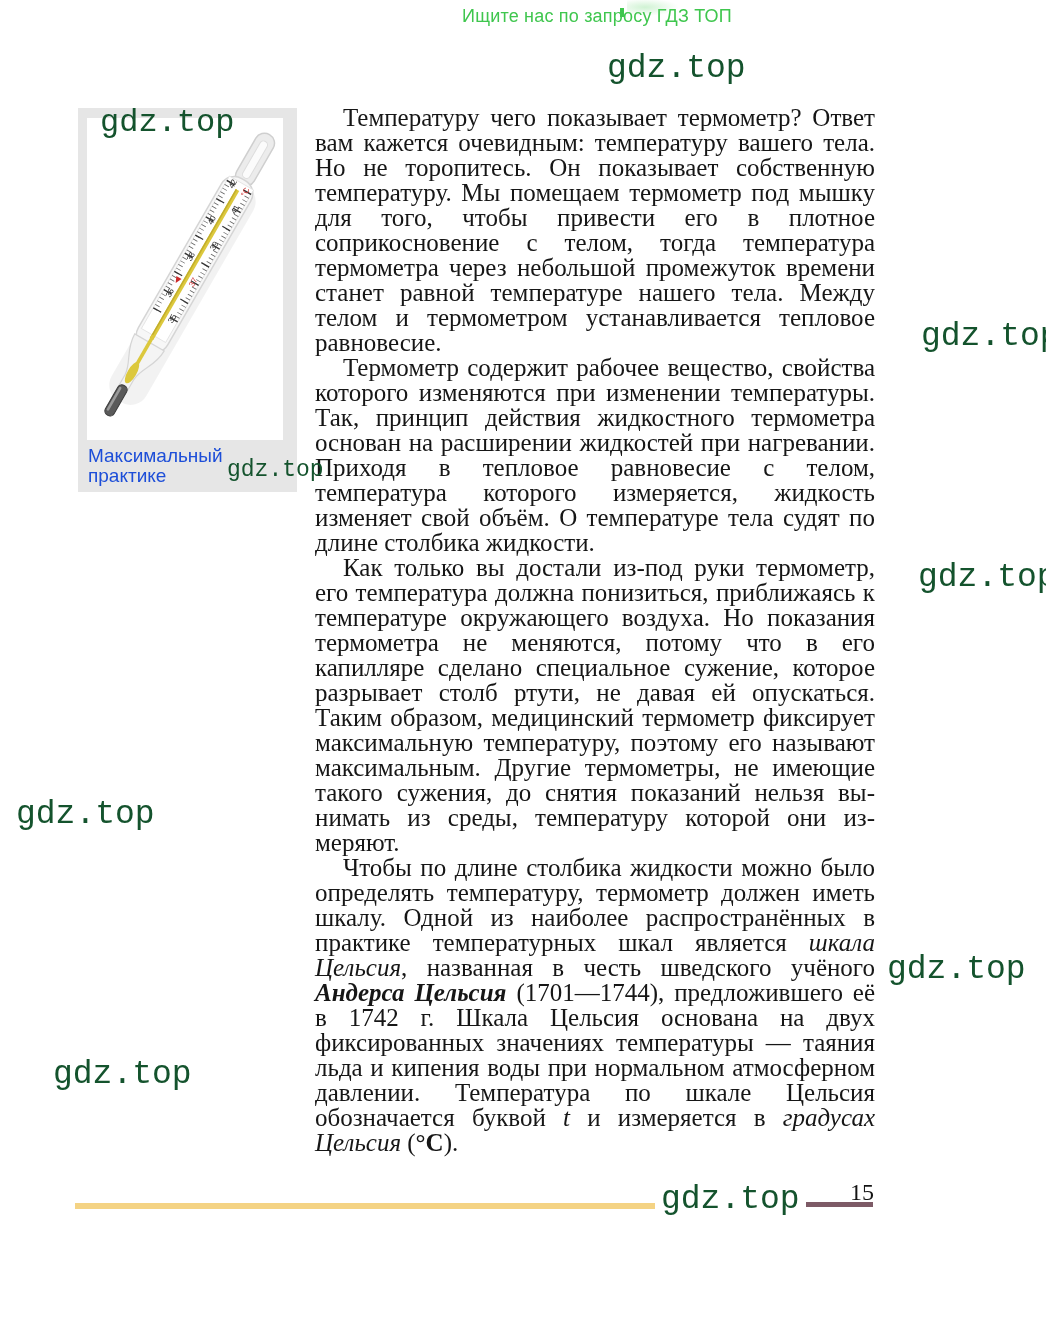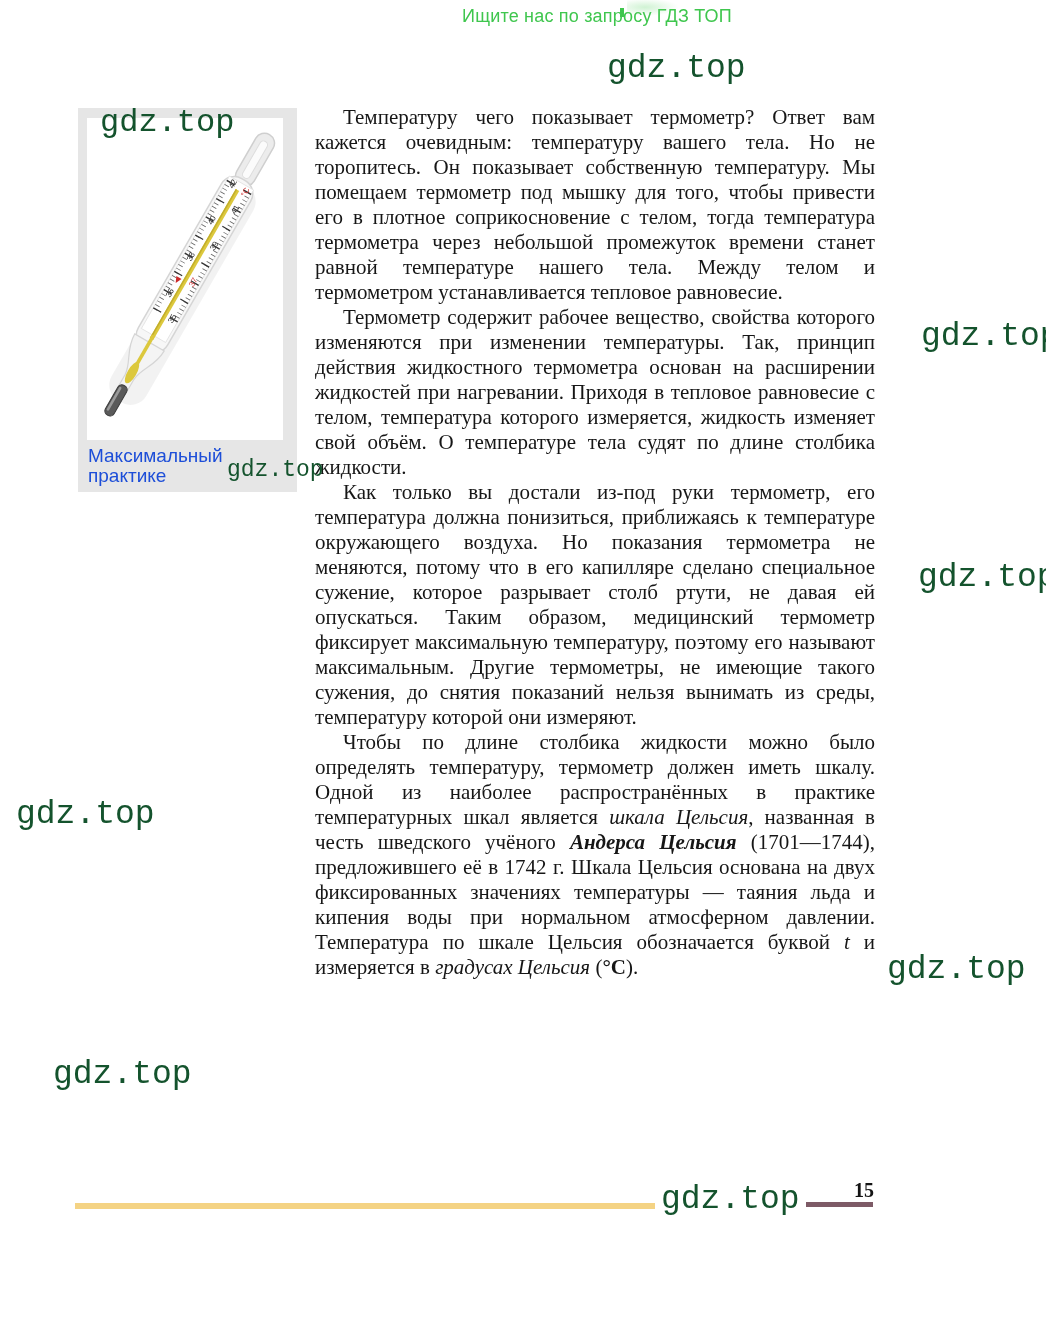--- a/index.html
+++ b/index.html
@@ -49,30 +49,30 @@
   }
   .wm-fig{left:22px;top:-2px;font-size:32px;}
   .wm-cap{left:149px;top:350px;font-size:23px;}
   .figure-caption{
     position:absolute;left:10px;top:338px;
     font-family:"Liberation Sans", sans-serif;font-size:19px;line-height:20px;color:#1d4ed8;
   }
   
   .article{
     position:absolute;left:315px;top:105px;width:560px;
-    font-size:21px;line-height:25px;text-align:justify;
+    font-size:25px;line-height:25px;text-align:justify;
     color:var(--ink);
   }
   .article p{text-indent:28px;hyphens:manual;}
   
   .rule-yellow{position:absolute;left:75px;top:1203px;width:711px;height:6px;background:var(--rule_yellow);z-index:1;}
   .rule-maroon{position:absolute;left:785px;top:1202px;width:88px;height:5px;background:var(--rule_maroon);z-index:1;}
   .page-number{
     position:absolute;left:840px;top:1179px;width:34px;text-align:right;
-    font-family:"Liberation Serif", serif;font-weight:bold;font-size:20px;color:#141414;
+    font-family:"Liberation Serif", serif;font-weight:normal;font-size:24px;color:#141414;
   }
   .footer-links{
     position:absolute;left:0;top:1288px;width:100%;text-align:center;
     font-family:"Liberation Sans", sans-serif;font-size:11px;font-weight:bold;color:var(--purple);margin-top:32px;
   }
   .thermo text{font-family:"Liberation Sans", sans-serif;font-size:8px;fill:#252525;}
   .thermo text.red{fill:#cc2b2b;}
 </style>
 </head>
 <body>

